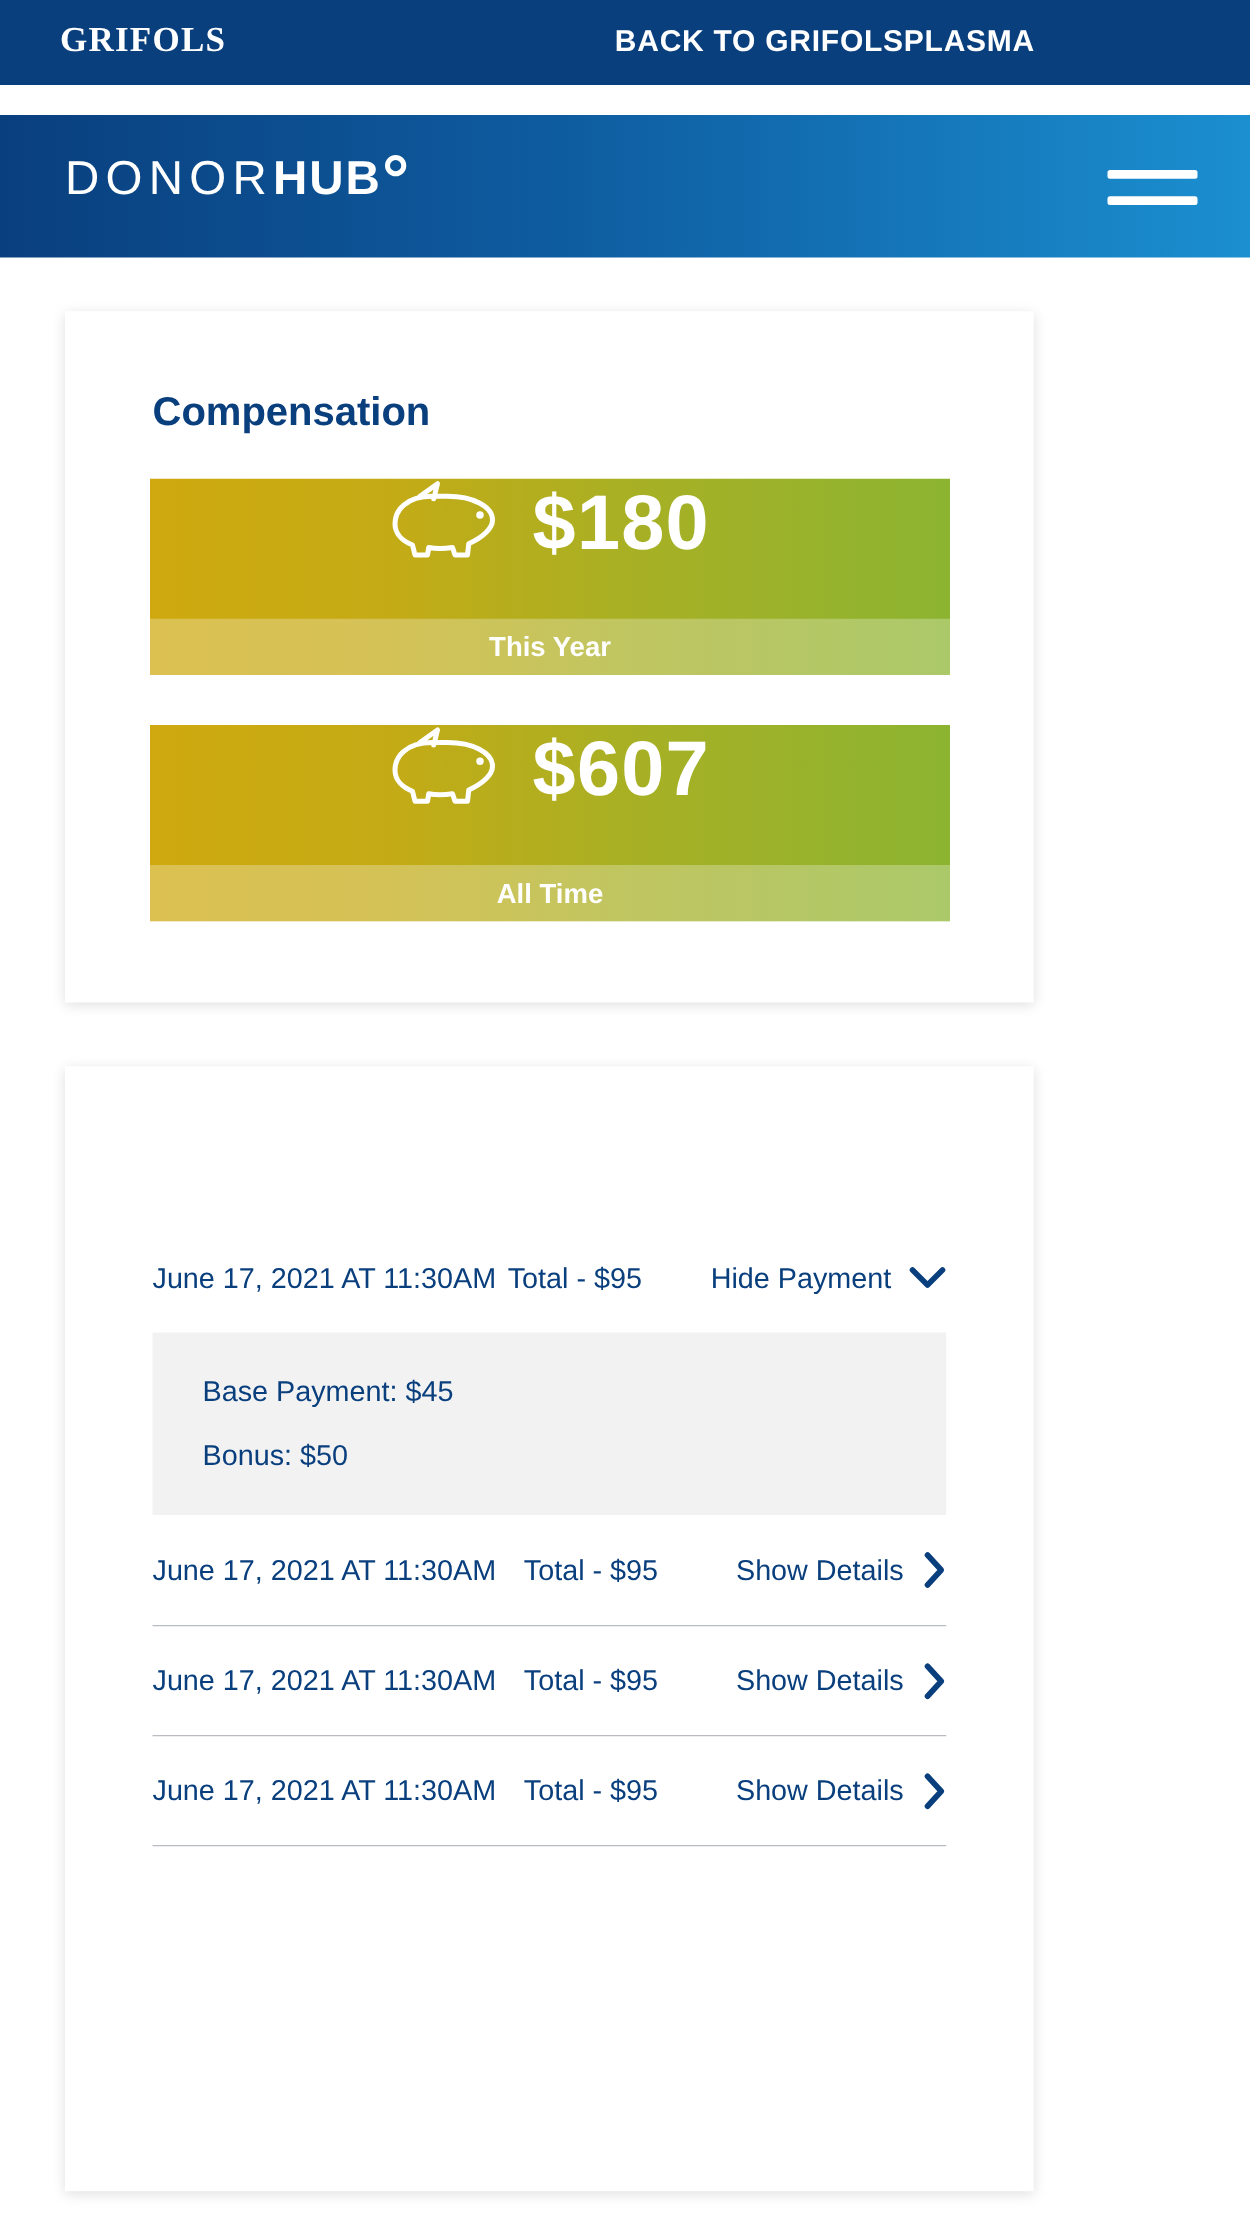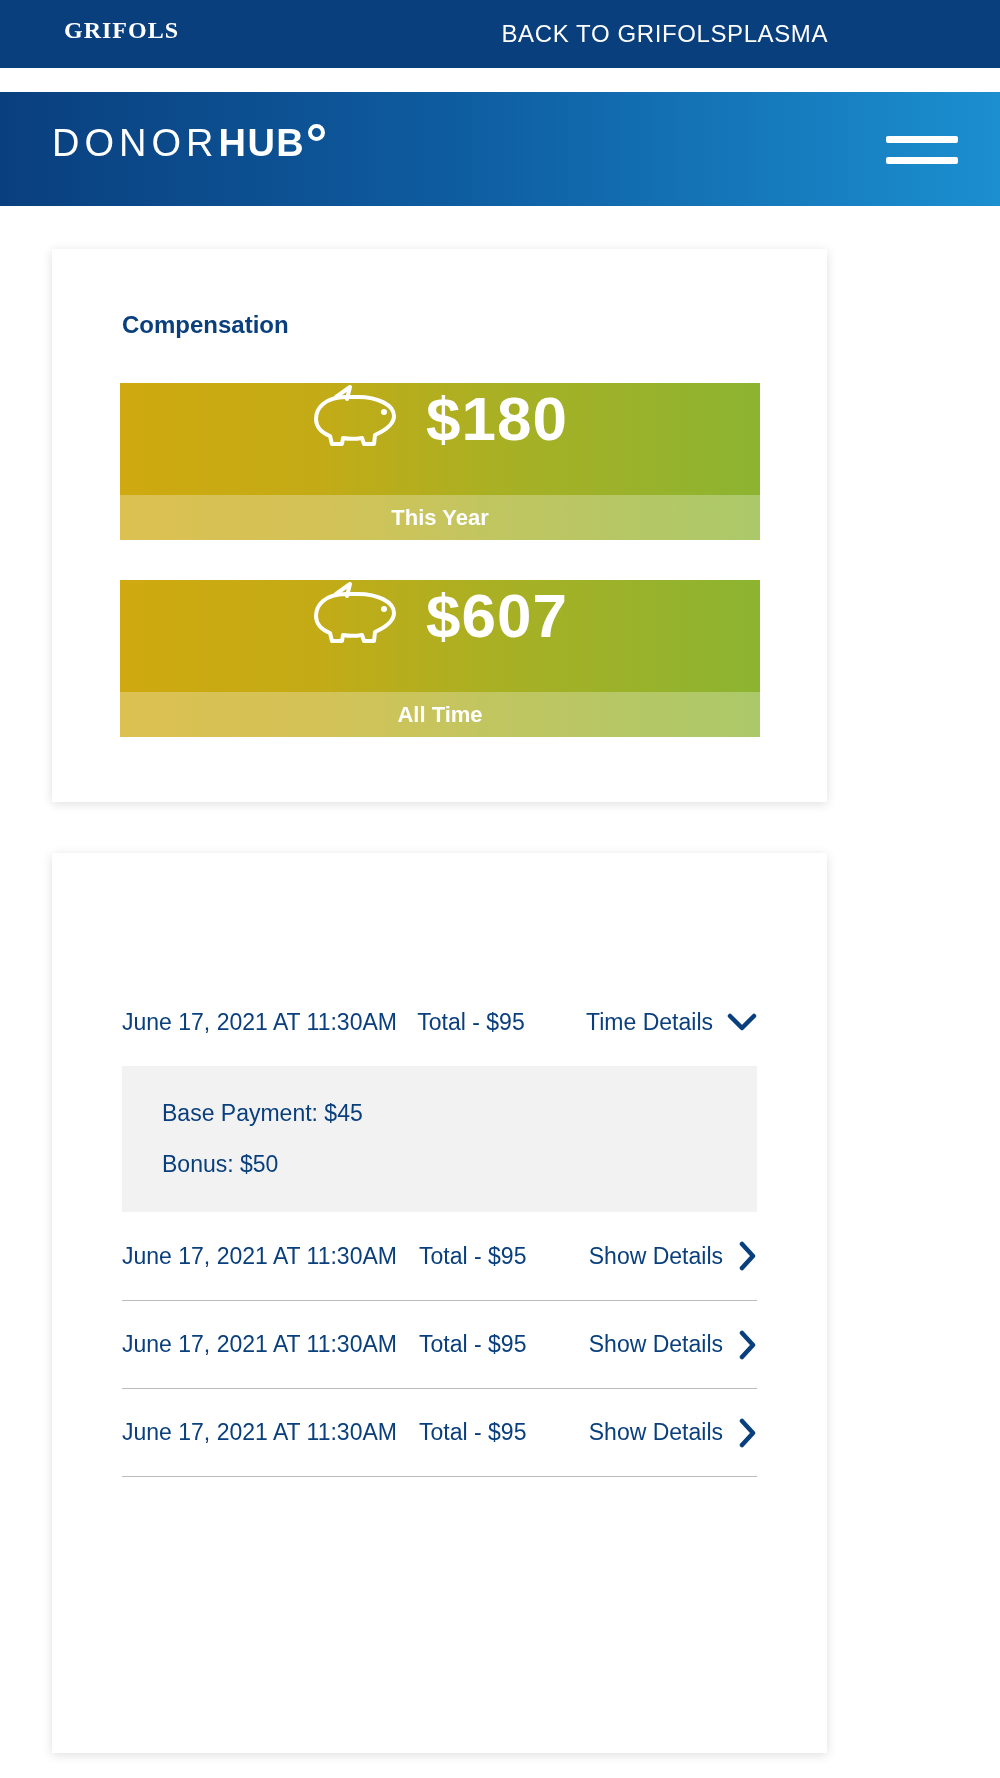--- a/index.html
+++ b/index.html
@@ -21,35 +21,35 @@
   .topbar {
     position: absolute;
     left: 0; top: 0;
     width: 1000px; height: 68px;
     background: #0a3f7e;
     display: flex;
     align-items: center;
   }
   .brand {
     position: absolute;
-    left: 64px;
+    left: 48px;
     top: 17px;
     color: #ffffff;
     font-family: "Liberation Serif", serif;
-    font-size: 24px;
+    font-size: 28px;
     font-weight: bold;
     letter-spacing: 1px;
   }
   .back-link {
     position: absolute;
     right: 172px;
     top: 20px;
     color: #ffffff;
     font-size: 24px;
-    font-weight: normal;
+    font-weight: bold;
     letter-spacing: 0.6px;
     text-decoration: none;
     white-space: nowrap;
   }
 
   
   .header {
     position: absolute;
     left: 0; top: 68px;
     width: 1000px; height: 114px;
@@ -108,21 +108,21 @@
     width: 775px; height: 553px;
   }
   #hist-card {
     left: 52px; top: 853px;
     width: 775px; height: 900px;
   }
   .card-title {
     position: absolute;
     left: 70px;
     color: #0a3f7e;
-    font-size: 24px;
+    font-size: 32px;
     font-weight: bold;
   }
   #comp-card .card-title { top: 62px; }
   #hist-card .card-title { top: 64px; }
 
   
   .tile {
     position: absolute;
     left: 68px;
     width: 640px;
@@ -259,21 +259,21 @@
   </div>
 
   <div class="card" id="hist-card">
 
     <div class="hist-rows">
 
       <div class="hist-row">
         <div class="row-date">June 17, 2021 AT 11:30AM</div>
         <div class="row-total">Total - $95</div>
         <div class="row-toggle">
-          <span class="label">Time Details</span>
+          <span class="label">Hide Payment</span>
           <span class="chev">
             <svg width="30" height="20" viewBox="0 0 30 20">
                 <path d="M3 4 L15 16 L27 4" fill="none" stroke="#0a3f7e" stroke-width="4.5" stroke-linecap="round" stroke-linejoin="round"></path>
               </svg>
           </span>
         </div>
       </div>
 
       <div class="details-panel">
         <div>Base Payment: $45</div>

